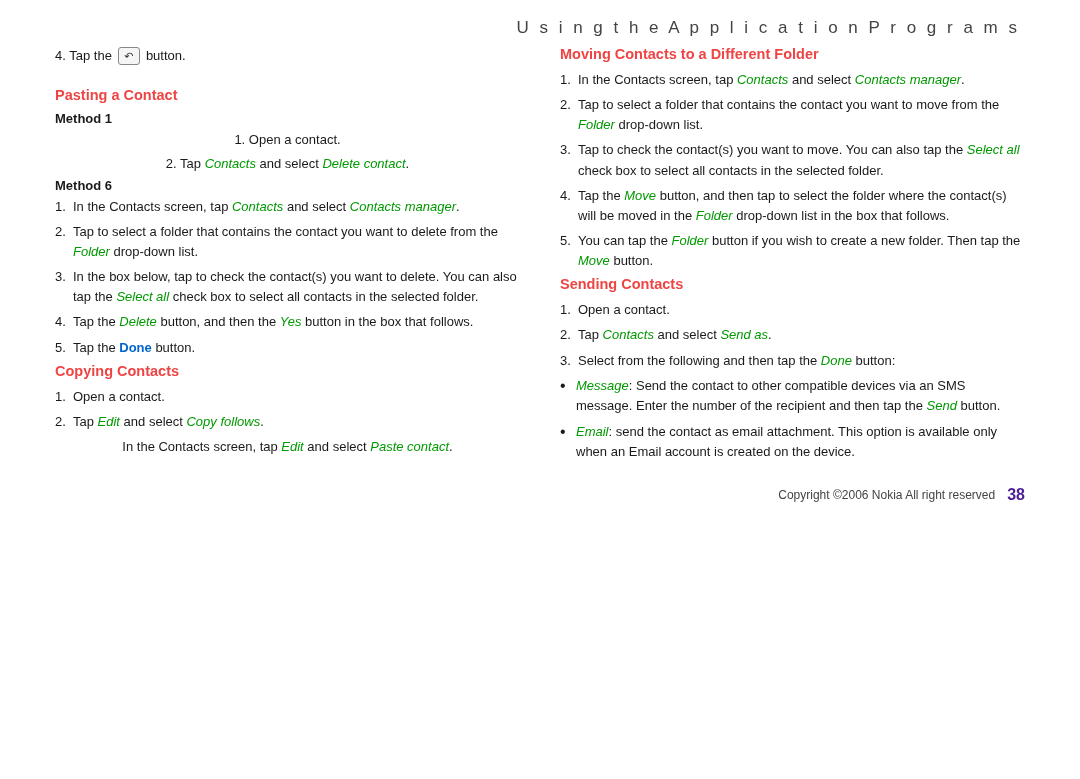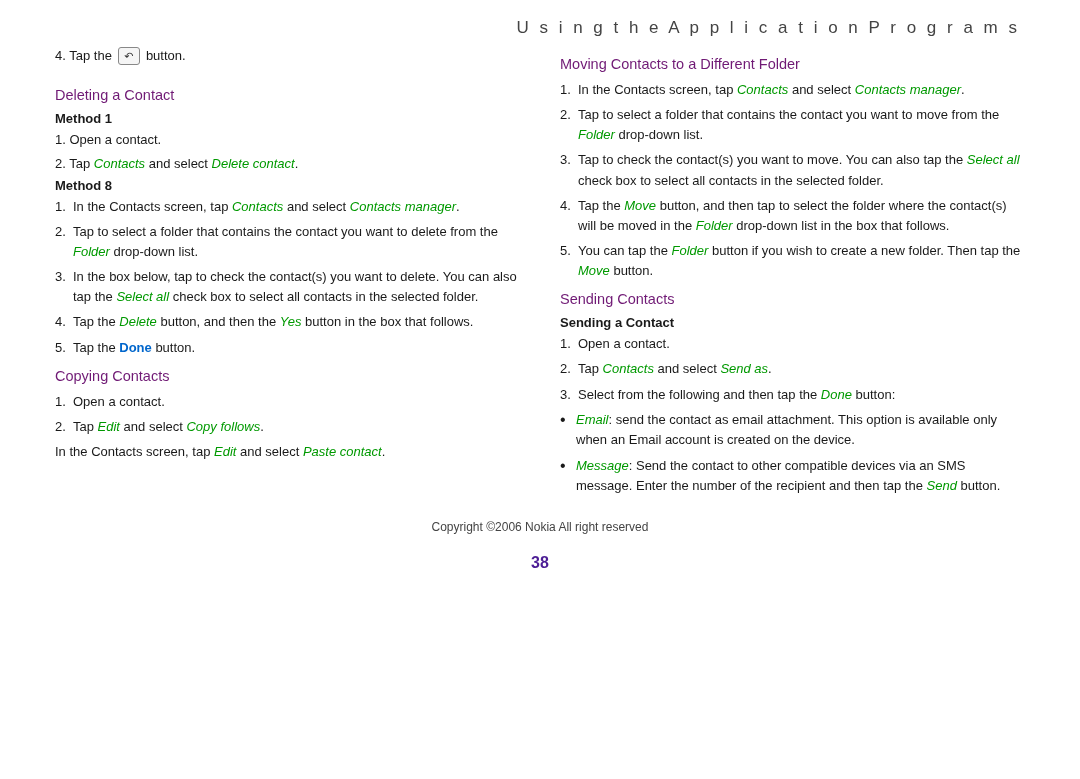--- a/index.html
+++ b/index.html
@@ -42,36 +42,36 @@
       border: 1px solid #888;
       border-radius: 3px;
       width: 22px;
       height: 18px;
       font-size: 11px;
       color: #333;
       background: #f5f5f5;
       margin: 0 2px;
     }
     .section-title {
-      color: #701a75;
+      color: #ef4444;
       font-size: 14.5px;
-      font-weight: normal;
+      font-weight: bold;
       margin-bottom: 8px;
-      margin-top: 10px;
     }
     .sub-heading {
       font-weight: bold;
       font-size: 13px;
       margin-bottom: 4px;
       margin-top: 4px;
     }
     .body-text {
       font-size: 13px;
       line-height: 1.55;
       margin-bottom: 4px;
+      text-align: center;
     }
     .numbered-list {
       margin-left: 0;
       padding-left: 0;
       list-style: none;
     }
     .numbered-list li {
       font-size: 13px;
       line-height: 1.55;
       margin-bottom: 5px;
@@ -109,22 +109,21 @@
       color: #0066cc;
       font-weight: bold;
     }
     .page-footer {
       display: flex;
       justify-content: flex-end;
       align-items: center;
       padding: 18px 55px 0 55px;
       font-size: 12px;
       color: #444;
-      gap: 20px;
-      flex-direction: column;
+      gap: 12px;
     }
     .page-number {
       font-size: 16px;
       font-weight: bold;
       color: #4c1d95;
     }
   </style>
 </head>
 <body>
 
@@ -135,29 +134,29 @@
 <div class="page-content">
 
   <div class="column">
 
     <div class="step-intro">
       <span>4.  Tap the</span>
       <span class="back-button-icon">↶</span>
       <span>button.</span>
     </div>
 
-    <div class="section-title">Deleting a Contact</div>
+    <div class="section-title">Pasting a Contact</div>
 
     <div class="sub-heading">Method 1</div>
     <div class="body-text">1. Open a contact.</div>
     <div class="body-text">
       2. Tap <span class="green-italic">Contacts</span> and select <span class="green-italic">Delete contact</span>.
     </div>
 
-    <div class="sub-heading">Method 8</div>
+    <div class="sub-heading">Method 6</div>
 
     <ol class="numbered-list">
       <li>
         <span class="num">1.</span>
         In the Contacts screen, tap <span class="green-italic">Contacts</span> and select <span class="green-italic">Contacts manager</span>.
       </li>
       <li>
         <span class="num">2.</span>
         Tap to select a folder that contains the contact you want to delete from the <span class="green-italic">Folder</span> drop-down list.
       </li>
@@ -215,43 +214,42 @@
         Tap the <span class="green-italic">Move</span> button, and then tap to select the folder where the contact(s) will be moved in the <span class="green-italic">Folder</span> drop-down list in the box that follows.
       </li>
       <li>
         <span class="num">5.</span>
         You can tap the <span class="green-italic">Folder</span> button if you wish to create a new folder. Then tap the <span class="green-italic">Move</span> button.
       </li>
     </ol>
 
     <div class="section-title">Sending Contacts</div>
 
-    <div class="sub-heading">Sending a Contact</div>
 
     <ol class="numbered-list">
       <li>
         <span class="num">1.</span>
         Open a contact.
       </li>
       <li>
         <span class="num">2.</span>
         Tap <span class="green-italic">Contacts</span> and select <span class="green-italic">Send as</span>.
       </li>
       <li>
         <span class="num">3.</span>
         Select from the following and then tap the <span class="green-italic">Done</span> button:
       </li>
     </ol>
 
     <ul class="bullet-list">
       <li>
+        <span class="green-italic">Message</span>: Send the contact to other compatible devices via an SMS message. Enter the number of the recipient and then tap the <span class="green-italic">Send</span> button.
+      </li>
+      <li>
         <span class="green-italic">Email</span>: send the contact as email attachment. This option is available only when an Email account is created on the device.
-      </li>
-      <li>
-        <span class="green-italic">Message</span>: Send the contact to other compatible devices via an SMS message. Enter the number of the recipient and then tap the <span class="green-italic">Send</span> button.
       </li>
     </ul>
 
   </div>
 
 </div>
 
 <div class="page-footer">
   <span>Copyright ©2006 Nokia All right reserved</span>
   <span class="page-number">38</span>

